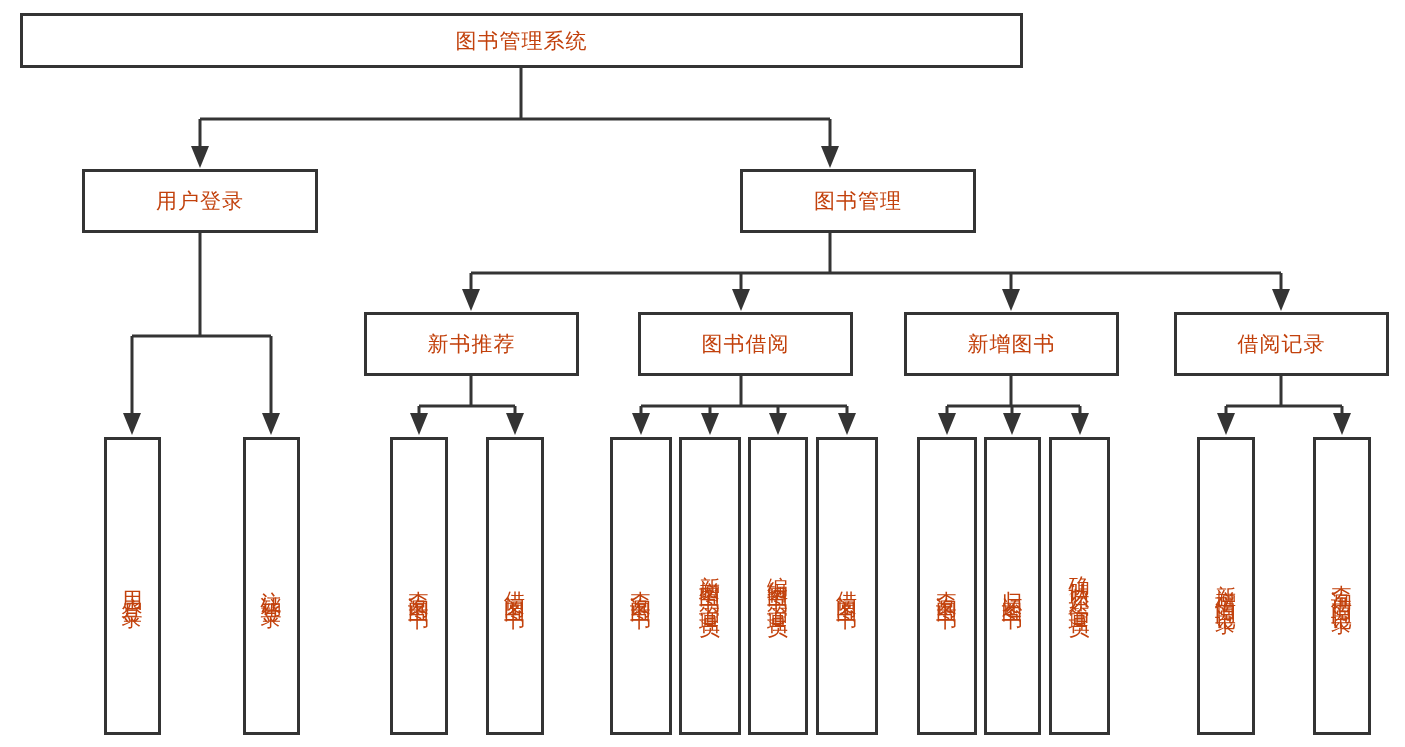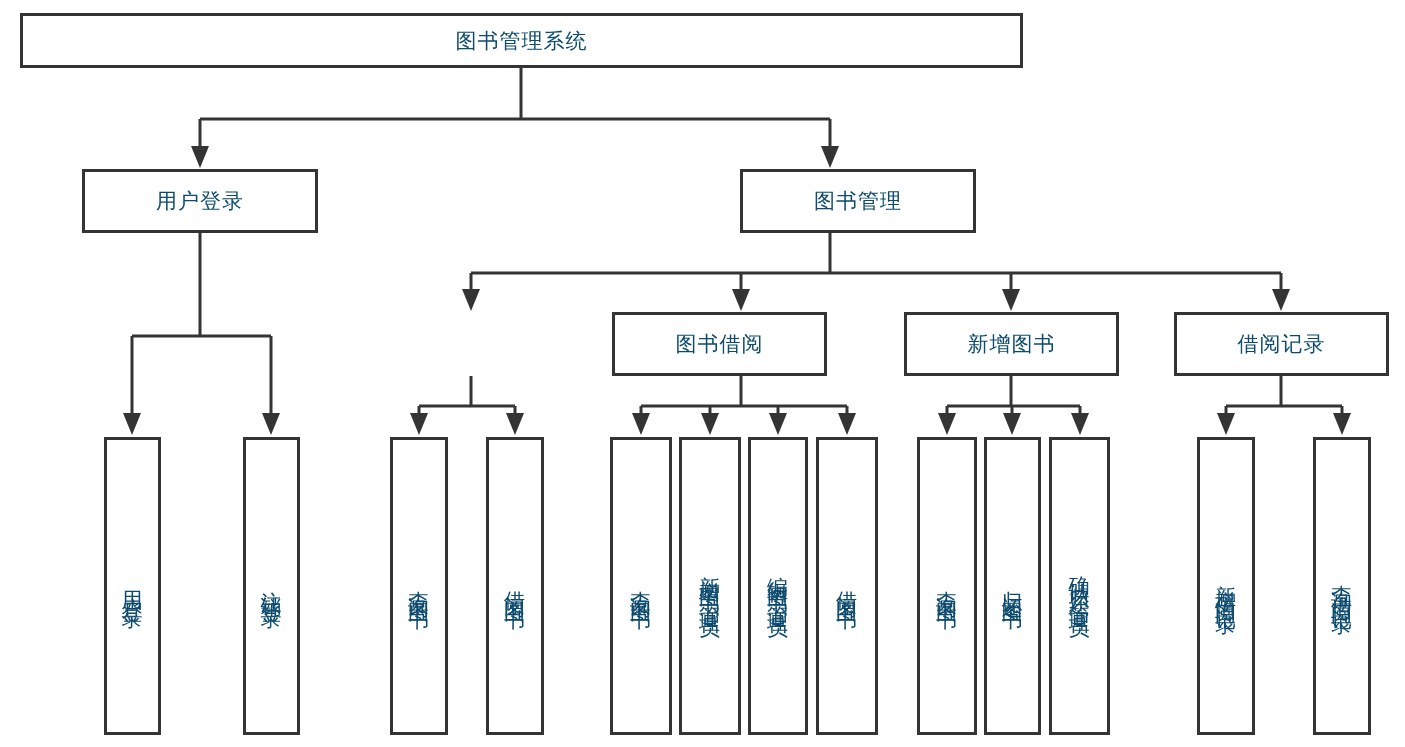--- a/index.html
+++ b/index.html
@@ -15,21 +15,21 @@
     position: absolute;
     left: 0; top: 0;
     width: 1405px; height: 747px;
     z-index: 1;
   }
   .node {
     position: absolute;
     box-sizing: border-box;
     background: #ffffff;
     border: 3px solid #343434;
-    color: #0c4a6e;
+    color: #c2410c;
     display: flex;
     align-items: center;
     justify-content: center;
     z-index: 2;
     letter-spacing: 1px;
   }
   .h-node { font-size: 21px; }
   .v-node {
     writing-mode: vertical-rl;
     text-orientation: mixed;
@@ -97,21 +97,22 @@
       <polygon points="1217,413 1235,413 1226,435"></polygon>
       <polygon points="1333,413 1351,413 1342,435"></polygon>
     </g>
   </svg>
 
   <div class="node h-node" style="left:20px; top:13px; width:1003px; height:55px;">图书管理系统</div>
 
   <div class="node h-node" style="left:82px; top:169px; width:236px; height:64px;">用户登录</div>
   <div class="node h-node" style="left:712px; top:169px; width:236px; height:64px;margin-left:28px;">图书管理</div>
 
-  <div class="node h-node" style="left:612px; top:312px; width:215px; height:64px;">图书借阅</div>
+  <div class="node h-node" style="left:364px; top:312px; width:215px; height:64px;">新书推荐</div>
+  <div class="node h-node" style="left:638px; top:312px; width:215px; height:64px;">图书借阅</div>
   <div class="node h-node" style="left:904px; top:312px; width:215px; height:64px;">新增图书</div>
   <div class="node h-node" style="left:1174px; top:312px; width:215px; height:64px;">借阅记录</div>
 
   <div class="node v-node" style="left:104px; top:437px; width:57px; height:298px;">用户登录</div>
   <div class="node v-node" style="left:243px; top:437px; width:57px; height:298px;">注销登录</div>
 
   <div class="node v-node" style="left:390px; top:437px; width:58px; height:298px;">查询图书</div>
   <div class="node v-node" style="left:486px; top:437px; width:58px; height:298px;">借阅图书</div>
 
   <div class="node v-node" style="left:610px; top:437px; width:62px; height:298px;">查询图书</div>

